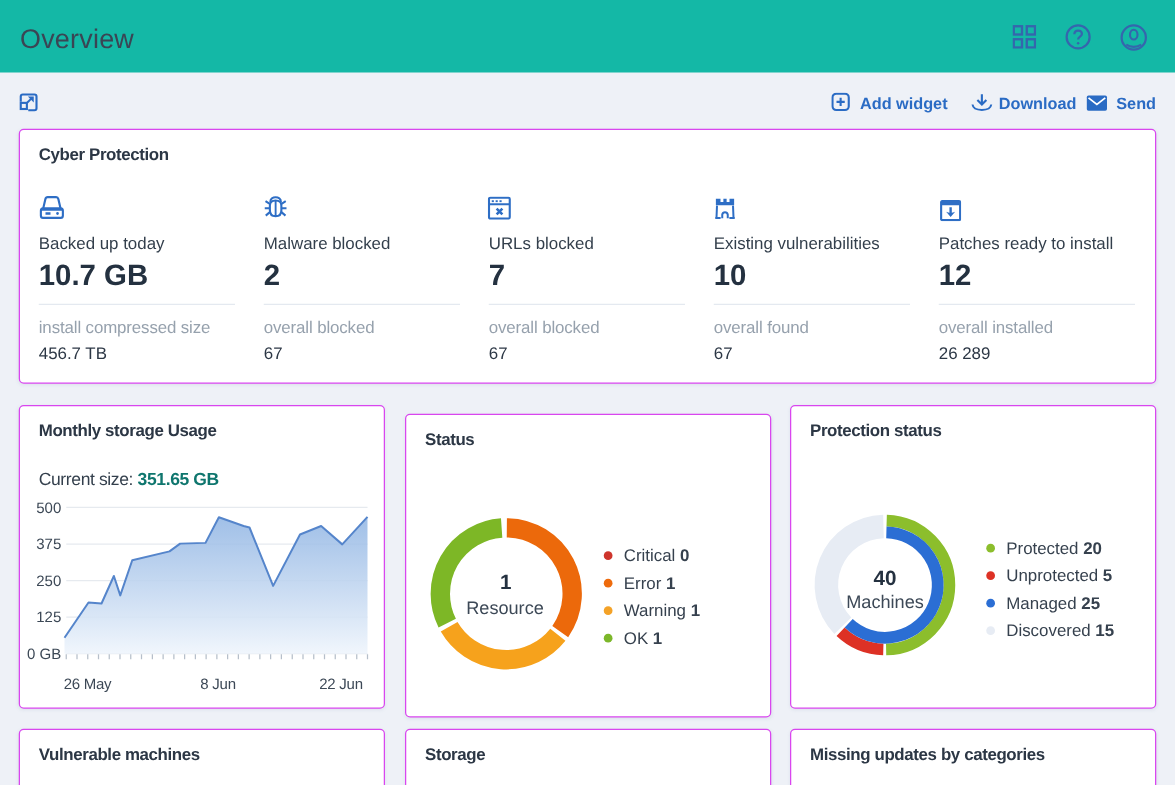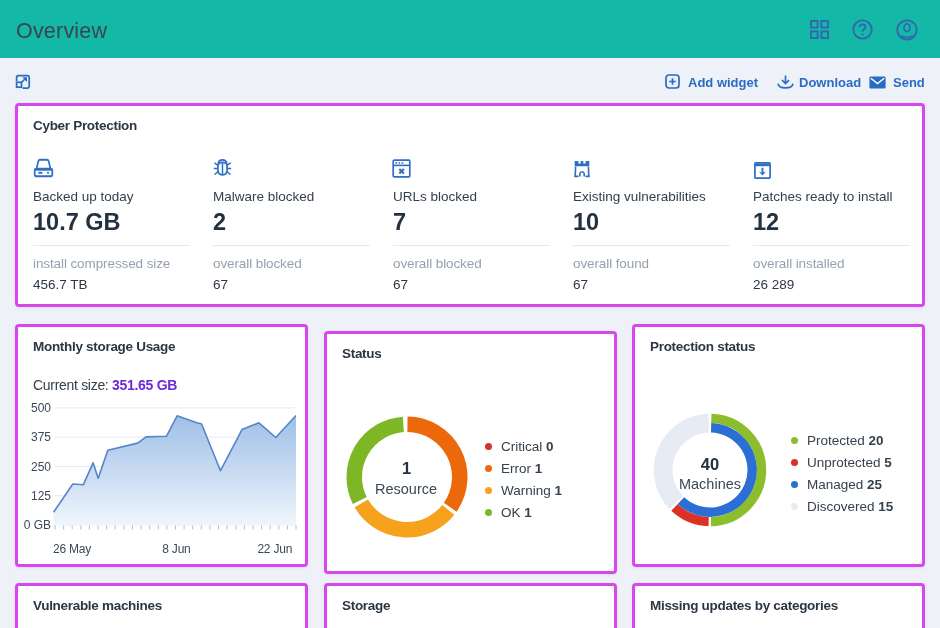--- a/index.html
+++ b/index.html
@@ -1,21 +1,21 @@
 <!DOCTYPE html>
 <html><head>
 <meta charset="utf-8">
 <style>
 *{margin:0;padding:0;box-sizing:border-box}
 html,body{width:940px;height:628px;overflow:hidden;background:#eef1f7;font-family:"Liberation Sans",sans-serif;}
 .abs{position:absolute}
 #page{position:relative;width:940px;height:628px}
 header{position:absolute;left:0;top:0;width:940px;height:58px;background:#14b8a6}
 h1{position:absolute;left:16px;top:19px;font-size:21.5px;font-weight:400;color:#3a4554;letter-spacing:.2px}
-.card{position:absolute;background:#fff;border:3px solid #d946ef;border-radius:4px;box-shadow:0 1px 3px rgba(100,125,160,.13)}
+.card{position:absolute;background:#fff;border:1px solid #d946ef;border-radius:4px;box-shadow:0 1px 3px rgba(100,125,160,.13)}
 .ctitle{position:absolute;left:15px;top:12px;font-size:13.5px;font-weight:700;color:#2c3745;letter-spacing:-0.3px}
 .col{position:absolute;top:0;width:165px}
 .col .lbl{position:absolute;top:83px;font-size:13.5px;color:#333f4c;white-space:nowrap}
 .col .big{position:absolute;top:104px;font-size:23.5px;line-height:24px;font-weight:600;color:#243140;white-space:nowrap}
 .col .sep{position:absolute;top:139px;width:157px;height:1px;background:#e4e9f0}
 .col .g{position:absolute;top:150px;font-size:13.5px;letter-spacing:-0.1px;color:#96a1ad;white-space:nowrap}
 .col .v{position:absolute;top:171px;font-size:13.5px;font-weight:400;color:#2c3745;white-space:nowrap}
 .blue-link{color:#2a6bc4;font-size:13px;font-weight:700}
 .legend{position:absolute;font-size:13.5px;color:#36414e;white-space:nowrap}
 .legend .dot{display:inline-block;width:7px;height:7px;border-radius:50%;margin-right:9px;vertical-align:1.5px}
@@ -137,21 +137,21 @@
     <div class="lbl">Patches ready to install</div>
     <div class="big">12</div>
     <div class="sep"></div>
     <div class="g">overall installed</div>
     <div class="v">26 289</div>
   </div>
 </div>
 
 <div class="card" style="left:15px;top:324px;width:293px;height:243px">
   <div class="ctitle">Monthly storage Usage</div>
-  <div class="abs" style="left:15px;top:49.5px;font-size:14px;letter-spacing:-0.3px;color:#333f4c">Current size: <b style="color:#6d28d9">351.65 GB</b></div>
+  <div class="abs" style="left:15px;top:49.5px;font-size:14px;letter-spacing:-0.3px;color:#333f4c">Current size: <b style="color:#0f766e">351.65 GB</b></div>
   <svg class="abs" style="left:0;top:70px" width="293" height="170" viewBox="0 0 293 170">
     <defs>
       <linearGradient id="ag" x1="0" y1="0" x2="0" y2="1">
         <stop offset="0" stop-color="#8fb4e3" stop-opacity="0.85"></stop>
         <stop offset="1" stop-color="#eff5fc" stop-opacity="0.9"></stop>
       </linearGradient>
     </defs>
     <g stroke="#e6eaef" stroke-width="1">
       <line x1="37" y1="10.9" x2="278" y2="10.9"></line>
       <line x1="37" y1="40.2" x2="278" y2="40.2"></line>

